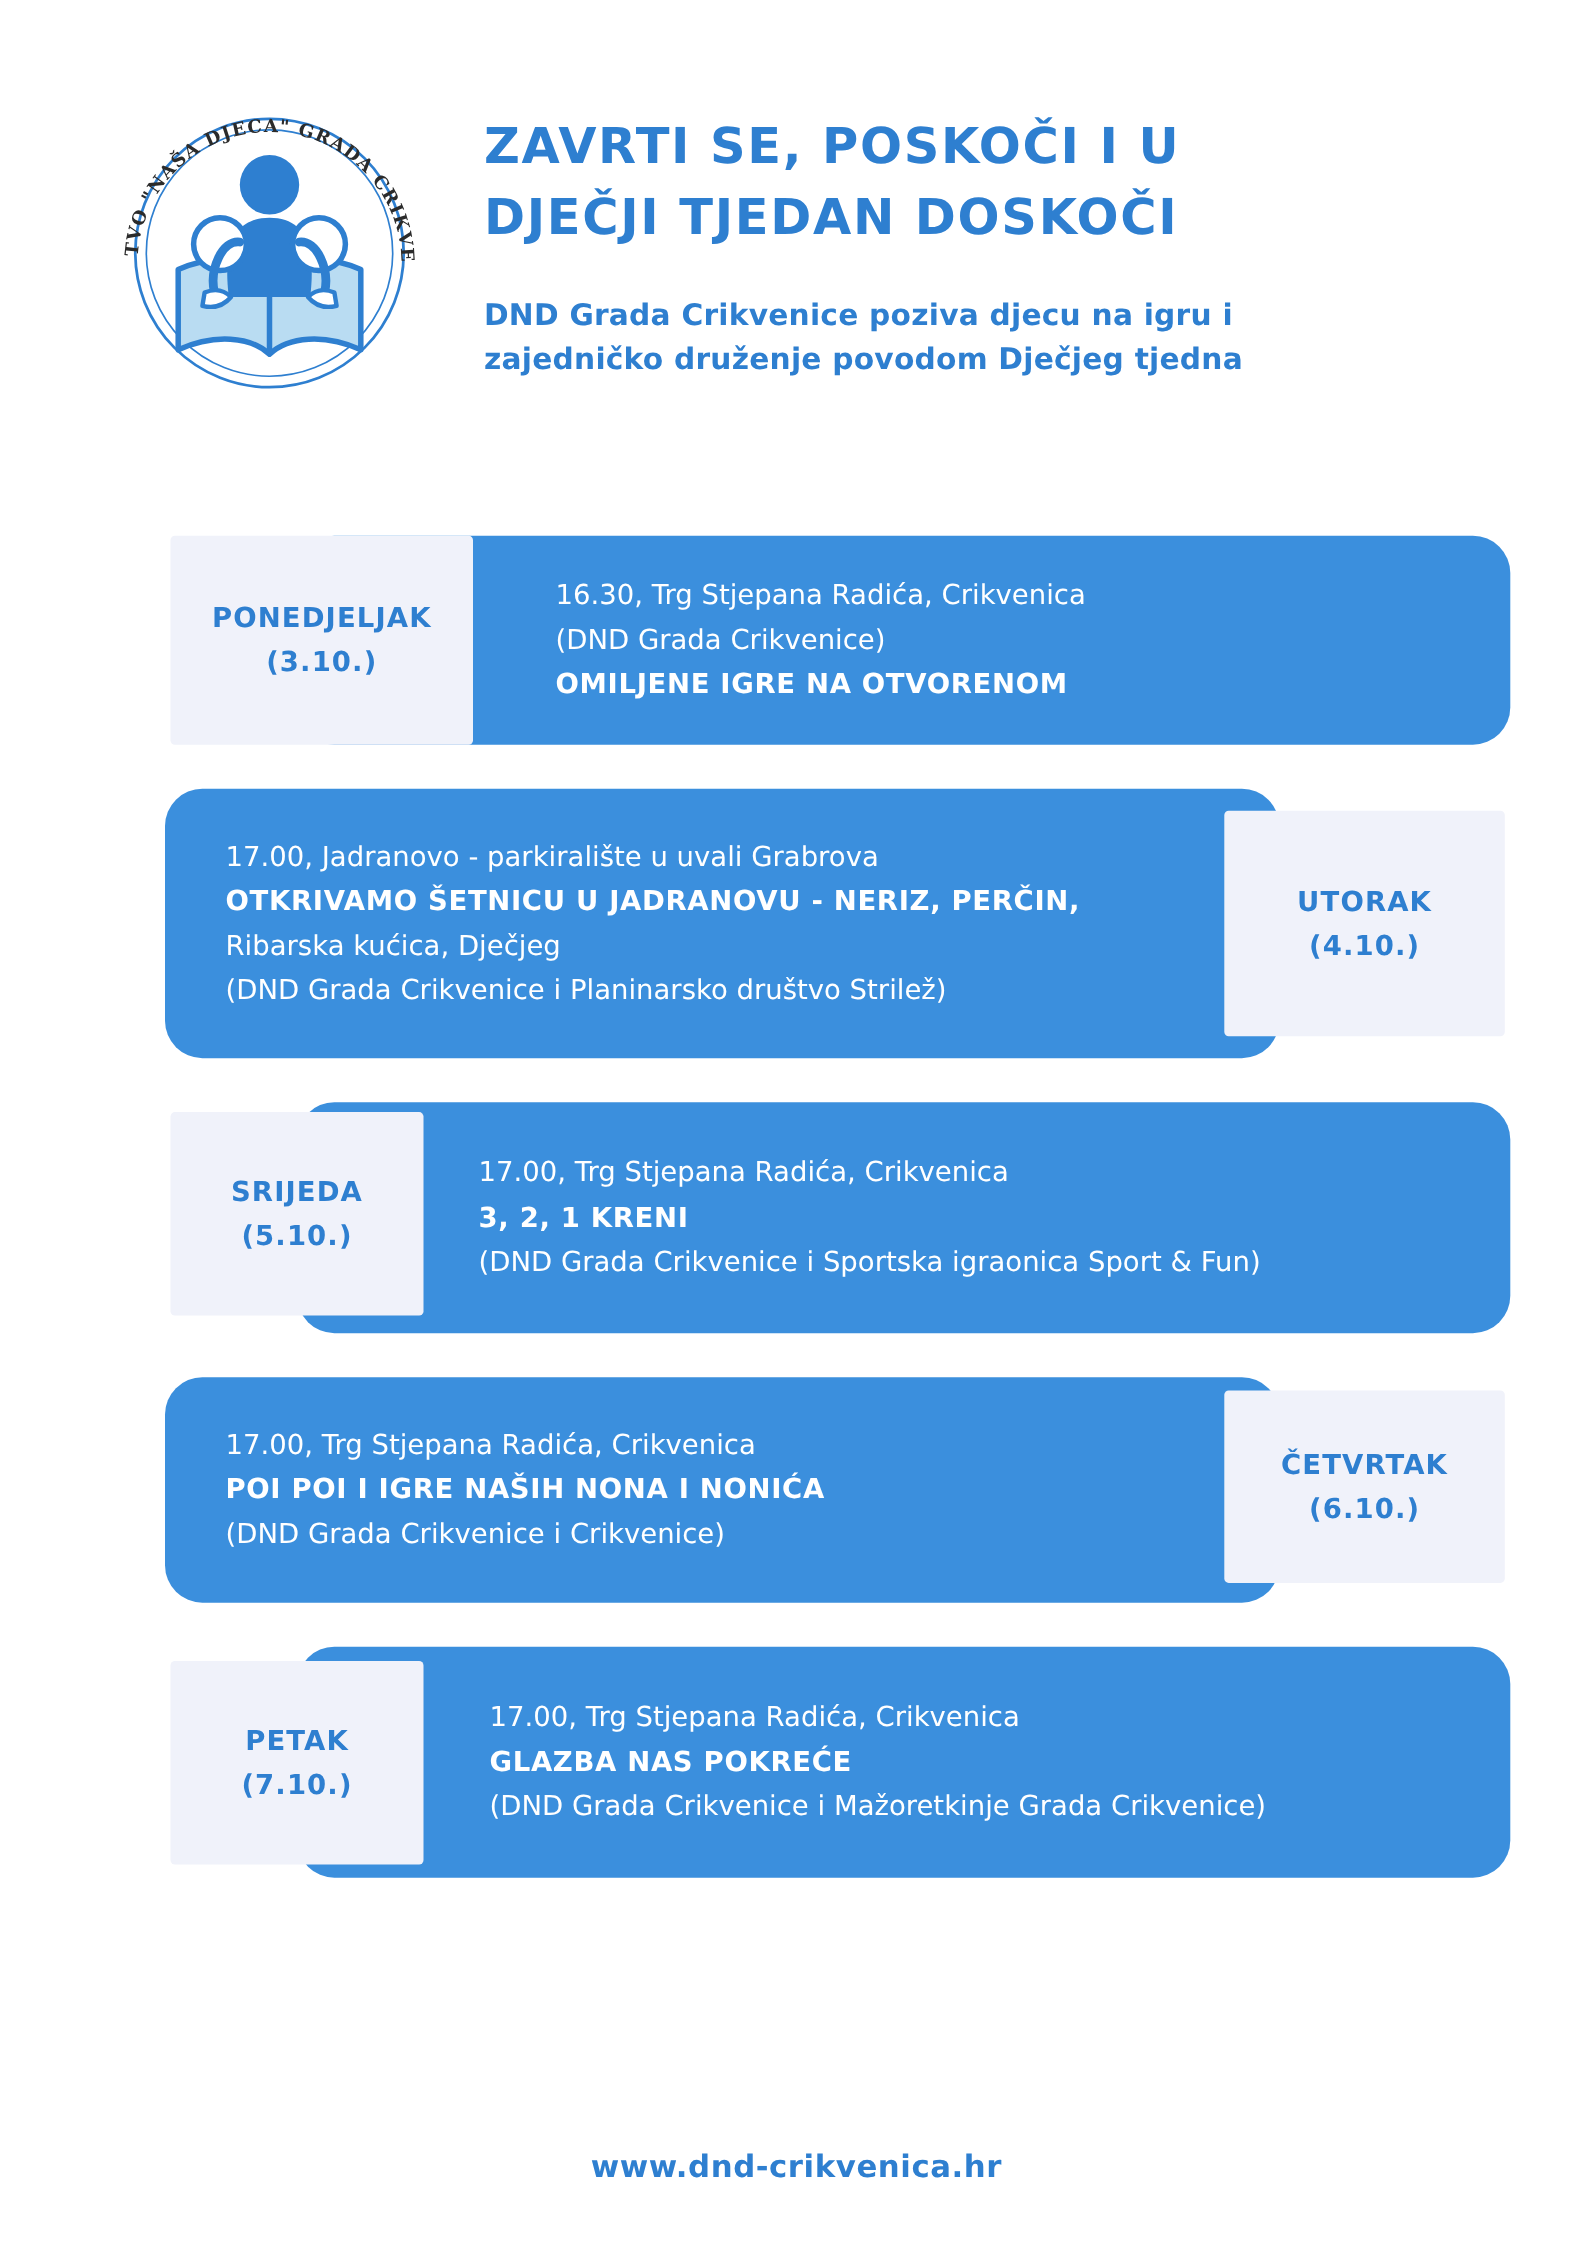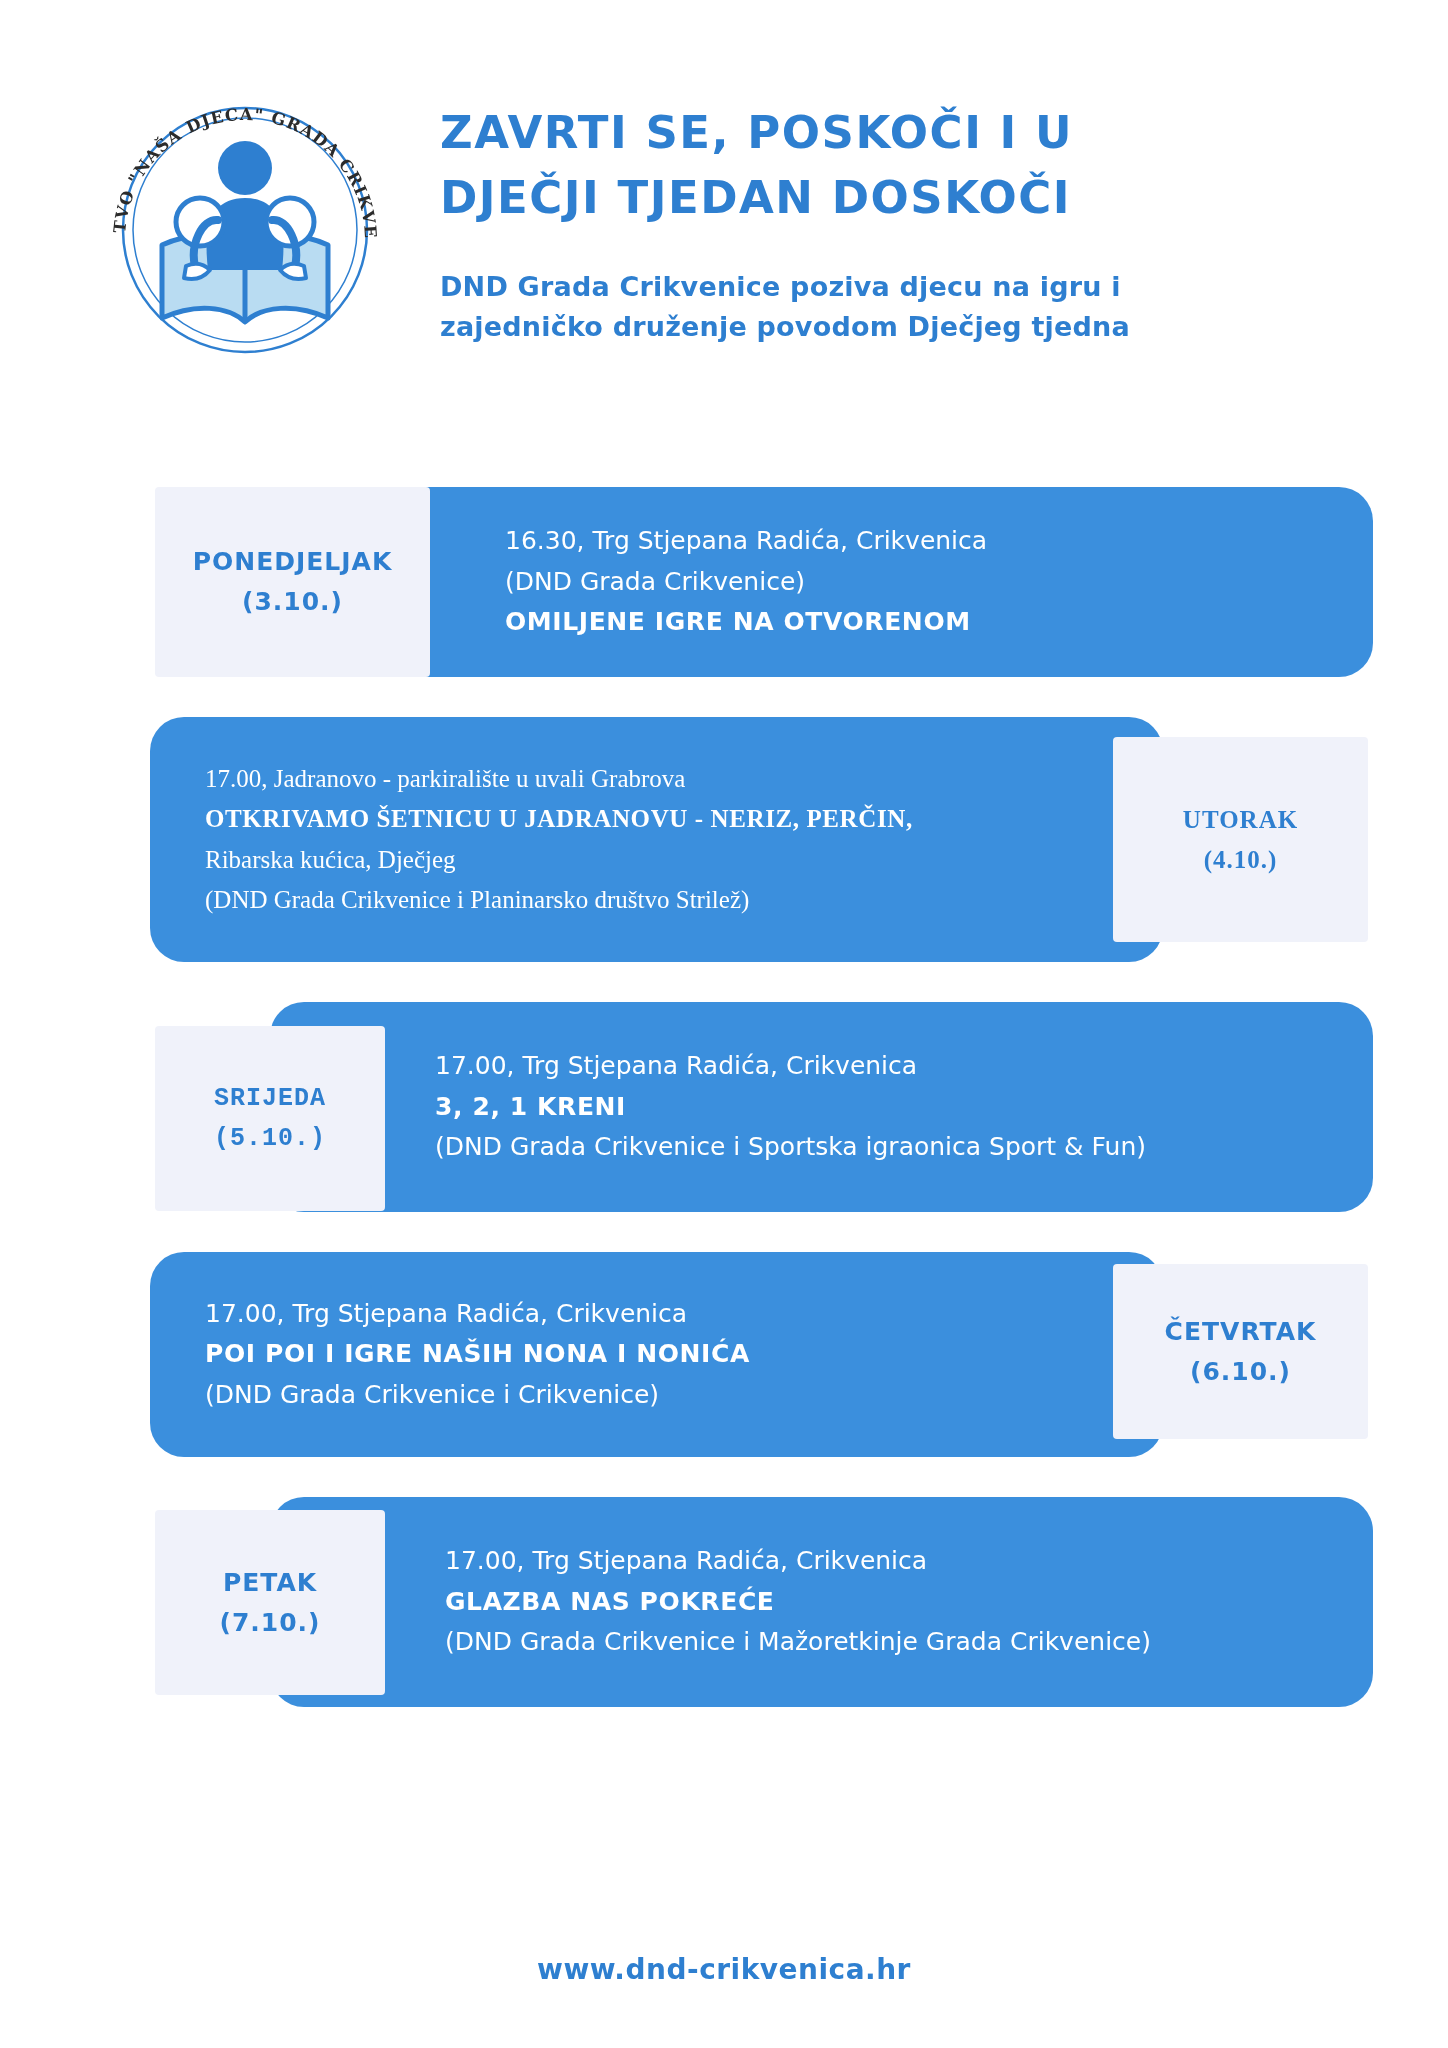--- a/index.html
+++ b/index.html
@@ -139,21 +139,21 @@
     left: 215px;
     right: 20px;
     top: 0;
     bottom: 0;
     padding: 0 0 0 235px;
     z-index: 1;
   }
   .r1 .daychip { position: relative; }
 
   
-  .r2 { height: 245px; font-family: Liberation Serif, serif; }
+  .r2 { height: 245px; }
   .r2 .bar {
     position: absolute;
     left: 95px;
     right: 230px;
     top: 0;
     bottom: 0;
     padding: 0 0 0 55px;
     z-index: 1;
   }
   .r2 .daychip {
@@ -163,25 +163,24 @@
     width: 255px;
     height: 205px;
     z-index: 3;
   }
 
   
   .r3 { height: 210px; }
   .r3 .daychip {
     position: absolute;
     left: 100px;
-    top: 24px;
+    top: 9px;
     width: 230px;
     height: 185px;
     z-index: 3;
-    font-family: Liberation Mono, monospace;
   }
   .r3 .bar {
     position: absolute;
     left: 215px;
     right: 20px;
     top: 0;
     bottom: 0;
     padding: 0 0 0 165px;
     z-index: 1;
   }

